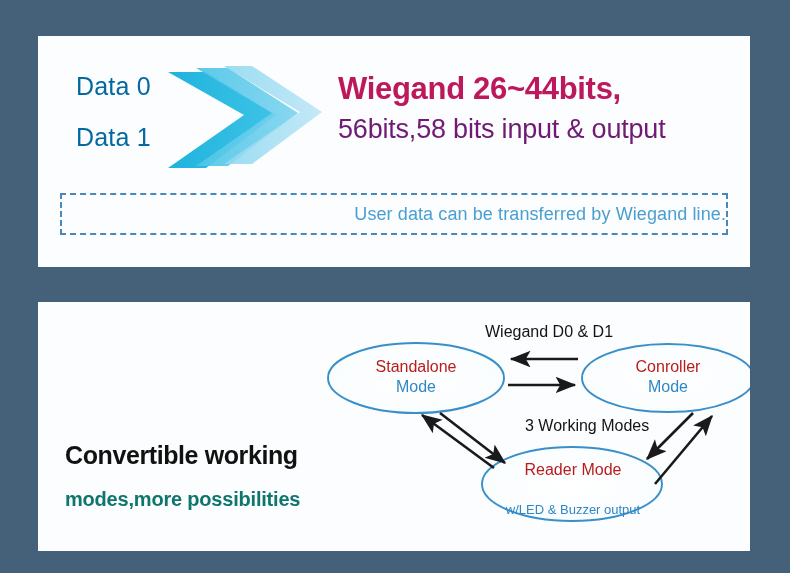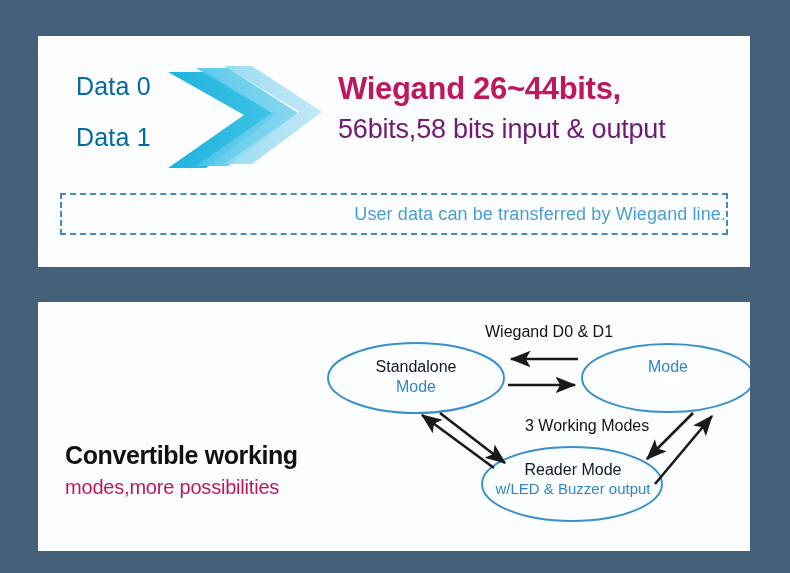--- a/index.html
+++ b/index.html
@@ -110,24 +110,25 @@
   }
   #convertible-title {
     font-size: 25px;
     font-weight: bold;
     color: #111111;
     line-height: 1.1;
     letter-spacing: -0.4px;
   }
   #convertible-subtitle {
     font-size: 20px;
-    color: #be185d;
+    color: #0f766e;
     line-height: 1.15;
-    margin-top: 6px;
+    margin-top: 18px;
     letter-spacing: -0.2px;
+    font-weight: bold;
   }
 
   #mode-diagram {
     position: absolute;
     left: 262px;
     top: 10px;
     width: 450px;
     height: 239px;
   }
 
@@ -141,32 +142,32 @@
   #label-3-modes     { left: 189px; top: 105px; margin-left: 36px; }
 
   .node-text {
     position: absolute;
     text-align: center;
     white-space: nowrap;
     pointer-events: none;
   }
   .node-line-1 {
     font-size: 16px;
-    color: #0f172a;
+    color: #b91c1c;
     line-height: 1.25;
   }
   .node-line-2 {
     font-size: 16px;
     color: #2f87c4;
     line-height: 1.25;
   }
   #node-standalone-text { left: 46px; top: 45px; width: 140px; }
   #node-controller-text { left: 298px; top: 45px; width: 140px; }
   #node-reader-text     { left: 178px; top: 148px; width: 190px; }
-  #node-reader-text .node-line-2 { font-size: 15px; }
+  #node-reader-text .node-line-2 { font-size: 13px; margin-top: 22px; }
 </style>
 </head>
 <body>
 
 <div id="root">
 
   <div class="panel" id="panel-top">
 
     <div id="data-labels">
       <div class="data-label" id="data-label-0">Data 0</div>
@@ -243,20 +244,21 @@
       <div class="diagram-label" id="label-wiegand-d0d1">Wiegand D0 &amp; D1</div>
 
       <div class="diagram-label" id="label-3-modes">3 Working Modes</div>
 
       <div class="node-text" id="node-standalone-text">
         <div class="node-line-1">Standalone</div>
         <div class="node-line-2">Mode</div>
       </div>
 
       <div class="node-text" id="node-controller-text">
+        <div class="node-line-1">Conroller</div>
         <div class="node-line-2">Mode</div>
       </div>
 
       <div class="node-text" id="node-reader-text">
         <div class="node-line-1">Reader Mode</div>
         <div class="node-line-2">w/LED &amp; Buzzer output</div>
       </div>
 
     </div>
   </div>

